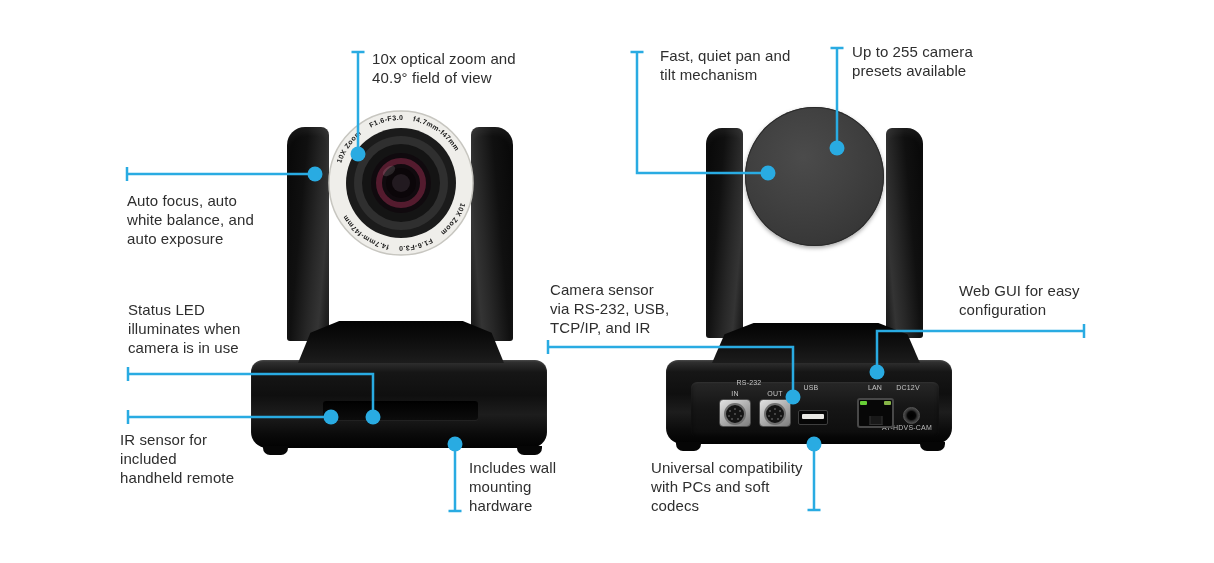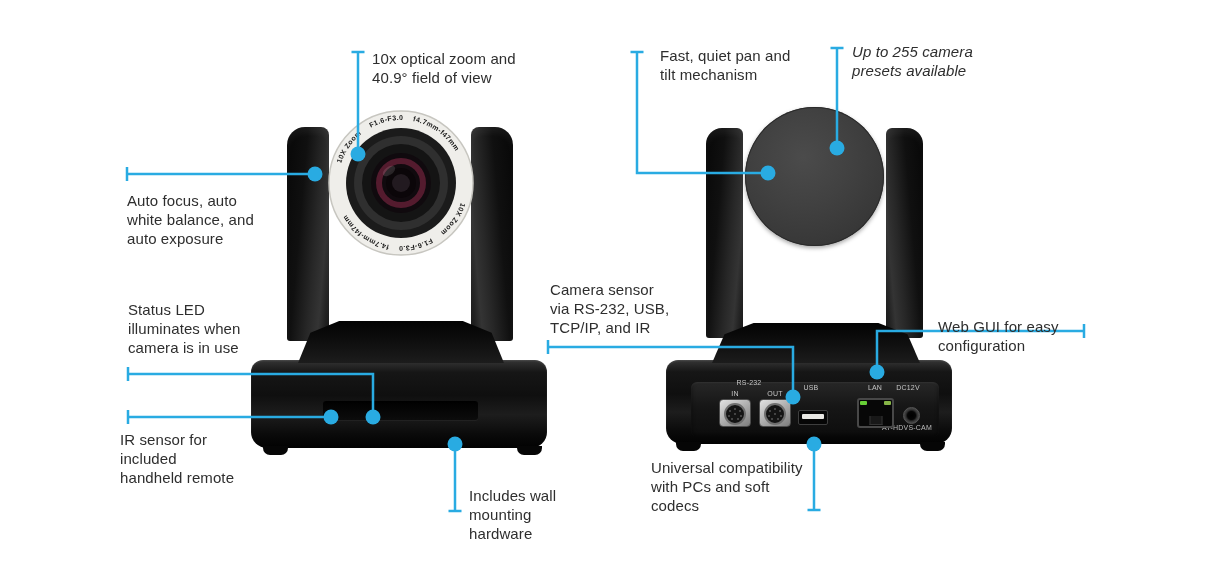--- a/index.html
+++ b/index.html
@@ -231,36 +231,36 @@
     <g>
       <path d="M1084,324 v14 M1084,331 H877 V371"></path>
         <circle cx="877" cy="372" r="7.5"></circle>
     </g>
   </svg>
 
   <div class="callout" style="left:372px;top:49px;">10x optical zoom and
 40.9° field of view</div>
   <div class="callout" style="left:652px;top:46px;margin-left:8px;">Fast, quiet pan and
 tilt mechanism</div>
-  <div class="callout" style="left:852px;top:42px;font-style:italic;">Up to 255 camera
+  <div class="callout" style="left:852px;top:42px;">Up to 255 camera
 presets available</div>
   <div class="callout" style="left:128px;top:300px;">Status LED
 illuminates when
 camera is in use</div>
   <div class="callout" style="left:127px;top:191px;">Auto focus, auto
 white balance, and
 auto exposure</div>
   <div class="callout" style="left:120px;top:430px;">IR sensor for
 included
 handheld remote</div>
-  <div class="callout" style="left:469px;top:458px;margin-top:28px;">Includes wall
+  <div class="callout" style="left:469px;top:458px;">Includes wall
 mounting
 hardware</div>
   <div class="callout" style="left:550px;top:280px;">Camera sensor
 via RS-232, USB,
 TCP/IP, and IR</div>
   <div class="callout" style="left:651px;top:458px;">Universal compatibility
 with PCs and soft
 codecs</div>
-  <div class="callout" style="left:938px;top:281px;margin-top:36px;">Web GUI for easy
+  <div class="callout" style="left:959px;top:281px;">Web GUI for easy
 configuration</div>
 
 </div>
 
 </body></html>

